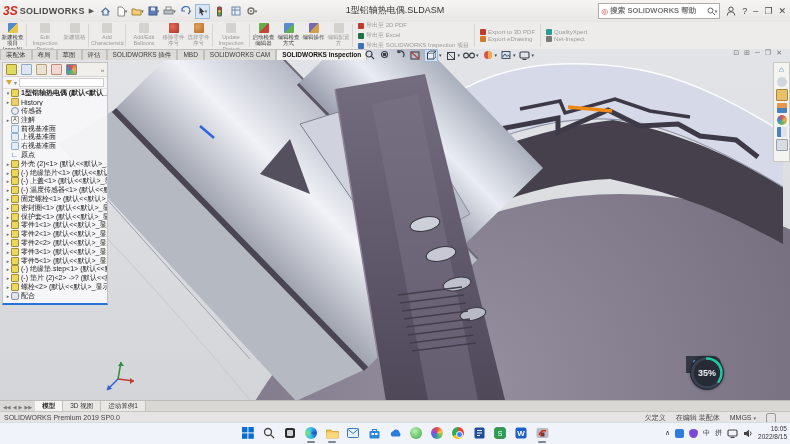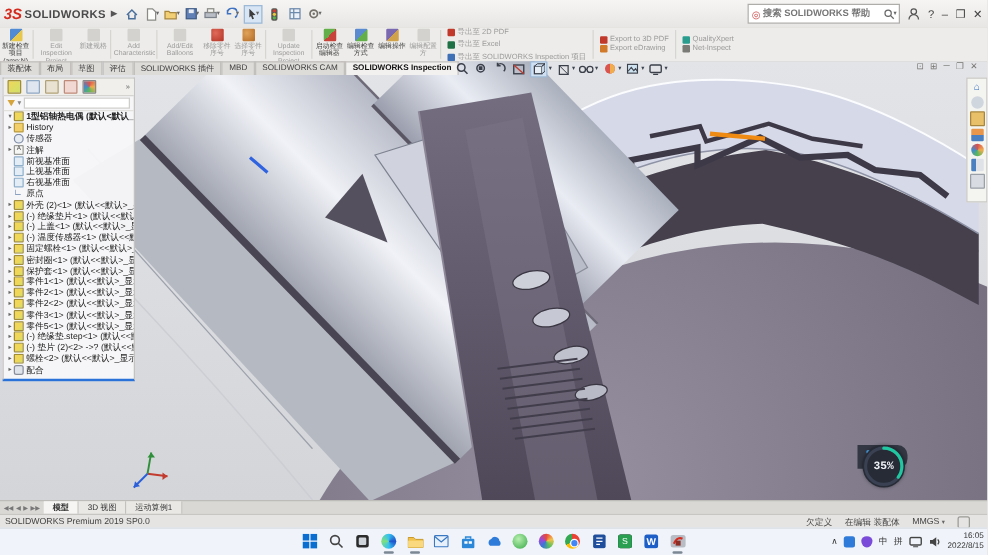--- a/index.html
+++ b/index.html
@@ -55,21 +55,21 @@
   .icf{background:#f3cf6b;border:1px solid #b99b3f;}
   .icp{background:#e4ecf5;border:1px solid #8fb0cc;}
   .icpart{background:linear-gradient(135deg,#f0d75a 55%,#cfe06a);border:1px solid #a08d35;}
   .icorigin{background:transparent;border:none;color:#28518f;font-size:7px;line-height:6px;width:8px;}
   .icclip{background:#dfe3ea;border:1px solid #8a8f9c;border-radius:2px;}
   .tlb{overflow:hidden;text-overflow:clip;}
   
   #taskpane{right:0;top:62px;width:15px;height:96px;background:#f4f4f1;border:1px solid #c9c8c5;display:flex;flex-direction:column;align-items:center;gap:2px;padding-top:2px;}
   .tpi{width:10px;height:10px;border-radius:1px;font-size:8px;line-height:10px;text-align:center;}
   
-  #badge{left:690px;top:356px;display:flex;align-items:center;font-family:Liberation Mono, monospace;}
+  #badge{left:690px;top:356px;display:flex;align-items:center;}
   #badgeCircle{width:34px;height:34px;border-radius:50%;background:#262b36;display:flex;align-items:center;justify-content:center;position:relative;box-shadow:0 0 3px rgba(0,0,0,.4);}
   #badgeCircle svg{position:absolute;left:0;top:0;}
   #badgeText{color:#eef1f5;font-size:9px;font-weight:bold;}
   #badgeSide{background:rgba(38,43,54,.85);border-radius:0 8px 8px 0;margin-left:-4px;padding:2px 5px 2px 7px;display:flex;flex-direction:column;justify-content:center;gap:1px;}
   .netRow{display:flex;align-items:center;gap:2px;font-size:5.5px;color:#dfe4ec;white-space:nowrap;}
   .dot{width:3px;height:3px;border-radius:50%;}
   
   #doctabs{left:0;top:400px;width:790px;height:11px;background:#d9d8d5;border-top:1px solid #bdbcb9;display:flex;align-items:stretch;font-size:6.5px;color:#333;}
   .navbtns{display:flex;align-items:center;gap:2px;padding:0 3px;color:#777;font-size:5px;}
   .dtab{padding:1px 7px 0;border-right:1px solid #c2c1be;background:#e9e8e5;white-space:nowrap;}
@@ -158,20 +158,21 @@
           </svg>
         </span>
       <span class="qi">
           <svg width="10" height="10">
             <circle cx="5" cy="5" r="3" fill="none" stroke="#76726c" stroke-width="1.4"></circle>
             <circle cx="5" cy="5" r="1" fill="#76726c"></circle>
           </svg>
           <span class="caret">▾</span>
         </span>
     </div>
+    <div id="docTitle" class="abs">1型铝轴热电偶.SLDASM</div>
     <div class="tright">
       <div class="searchBox">
         <span style="color:#c44;font-size:8px;margin-right:2px;">◎</span>
         <span class="stext">搜索 SOLIDWORKS 帮助</span>
         <svg width="9" height="9">
             <circle cx="3.5" cy="3.5" r="2.5" fill="none" stroke="#666" stroke-width="1"></circle>
             <line x1="5.5" y1="5.5" x2="8" y2="8" stroke="#666" stroke-width="1"></line>
           </svg>
         <span class="caret">▾</span>
       </div>

